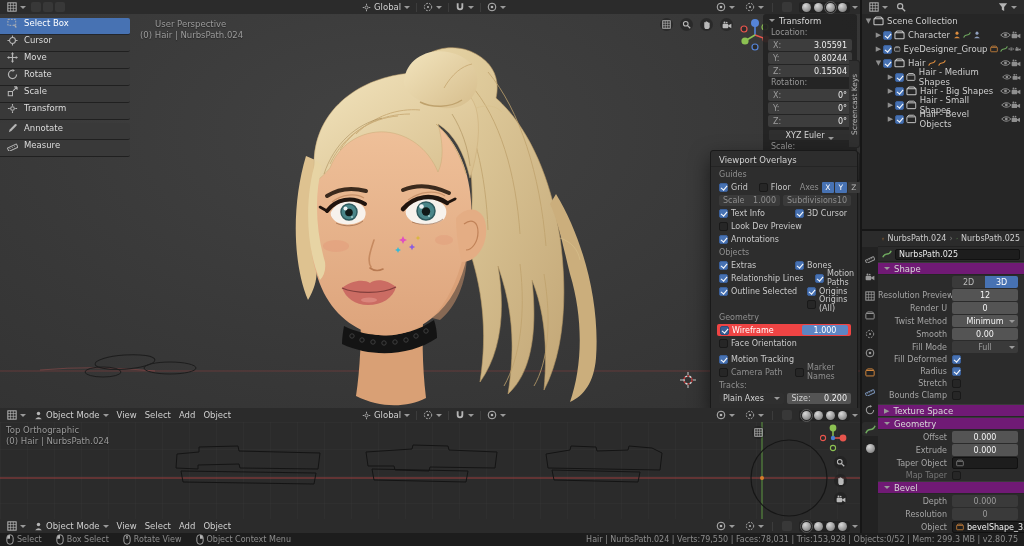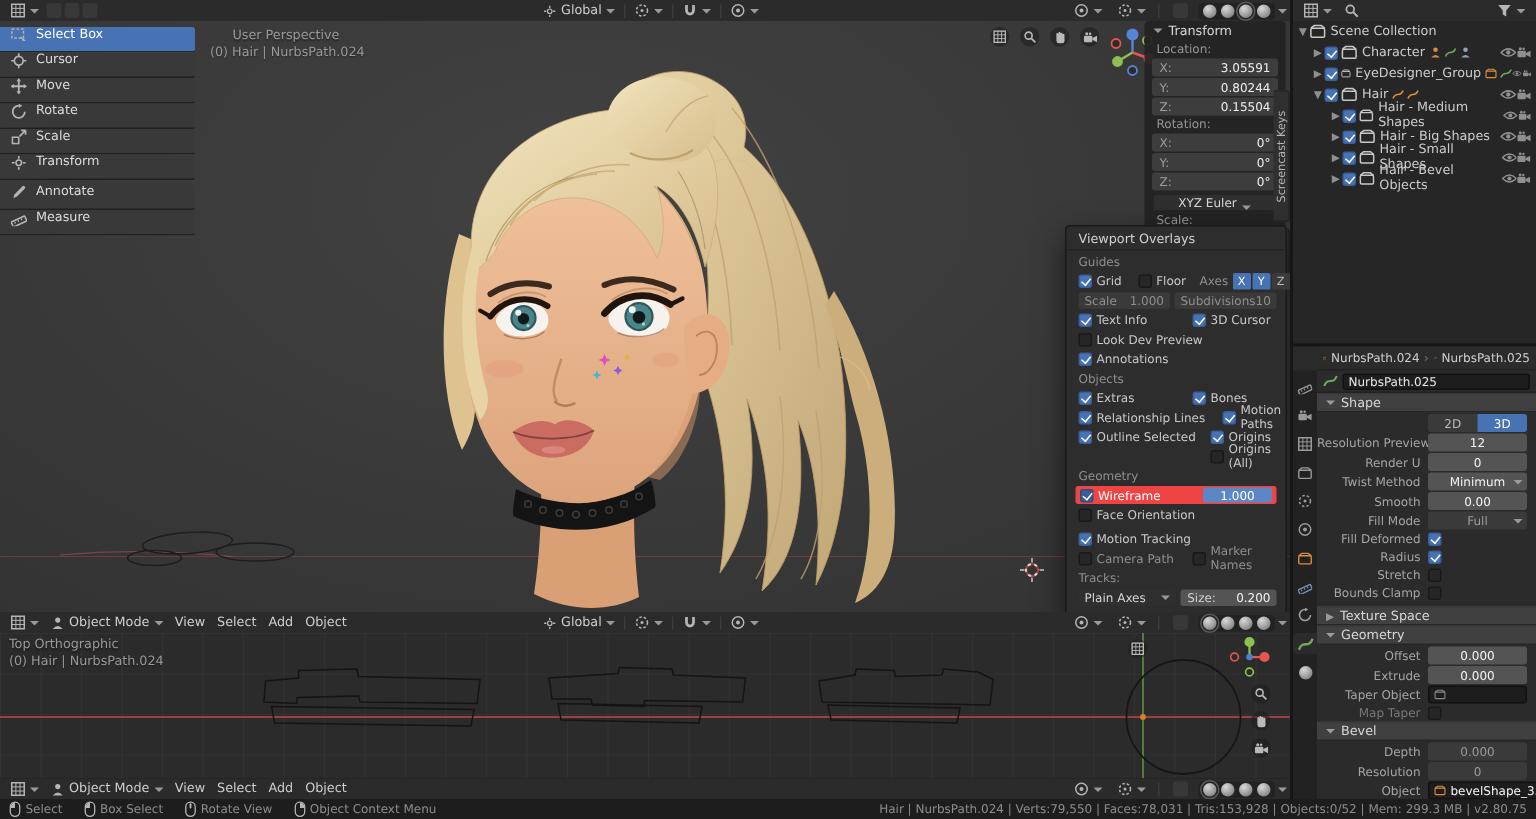--- a/index.html
+++ b/index.html
@@ -66,21 +66,21 @@
 .minicons{display:flex;align-items:center;gap:2px;margin-left:3px}
 
 #properties{position:absolute;left:862px;top:231px;width:162px;height:302px;background:#2b2b2b;overflow:hidden}
 #ptabs{position:absolute;left:0;top:16px;width:16px;bottom:0;background:#222;display:flex;flex-direction:column;align-items:center;padding-top:4px;gap:5px}
 .ptab{width:16px;height:14px;display:flex;align-items:center;justify-content:center}
 .ptab.active{background:#2b2b2b;border-radius:3px 0 0 3px}
 #pbody{position:absolute;left:16px;top:0;right:0;bottom:0}
 .crumb{display:flex;align-items:center;gap:3px;height:16px;padding:0 4px;font-size:8px;color:#cfcfcf;background:#2b2b2b;border-bottom:1px solid #222}
 .idrow{display:flex;align-items:center;gap:3px;height:15px;padding:0 4px;border-bottom:1px solid #222}
 .idfield{flex:1;height:11px;background:#1d1d1d;border:1px solid #111;border-radius:2px;display:flex;align-items:center;gap:3px;padding:0 3px;color:#e8e8e8;font-size:8px}
-.phead{display:flex;align-items:center;gap:4px;height:13px;background:#404040;border-top:1px solid #3a3a3a;border-bottom:1px solid #262626;padding:0 6px;color:#d8d8d8;font-size:8.5px}
+.phead{display:flex;align-items:center;gap:4px;height:13px;background:#701a75;border-top:1px solid #3a3a3a;border-bottom:1px solid #262626;padding:0 6px;color:#d8d8d8;font-size:8.5px}
 .prop-row{display:flex;align-items:center;height:12px;margin:1px 6px 0 0}
 .plabel{flex:0 0 74px;text-align:right;padding-right:5px;color:#a5a5a5;font-size:8px;white-space:nowrap;overflow:hidden}
 .pfield{flex:1;height:12px;background:#545454;border-radius:2px;display:flex;align-items:center;justify-content:center;color:#f4f4f4;font-size:8px;position:relative}
 .pfield.drop .caret{position:absolute;right:3px}
 .pfield.dimf{background:#3a3a3a;color:#9a9a9a}
 .pfield.objf{background:#1d1d1d;border:1px solid #111;justify-content:flex-start;padding:0 3px;gap:3px}
 .pcheckrow{display:flex;align-items:center;height:11px;margin:1px 6px 0 0}
 .pcheckrow .plabel{flex:0 0 74px}
 
 #statusbar{position:absolute;left:0;top:533px;width:1024px;height:13px;background:#1d1d1d;display:flex;align-items:center;padding:0 6px;color:#8d8d8d;font-size:8px;gap:14px}

